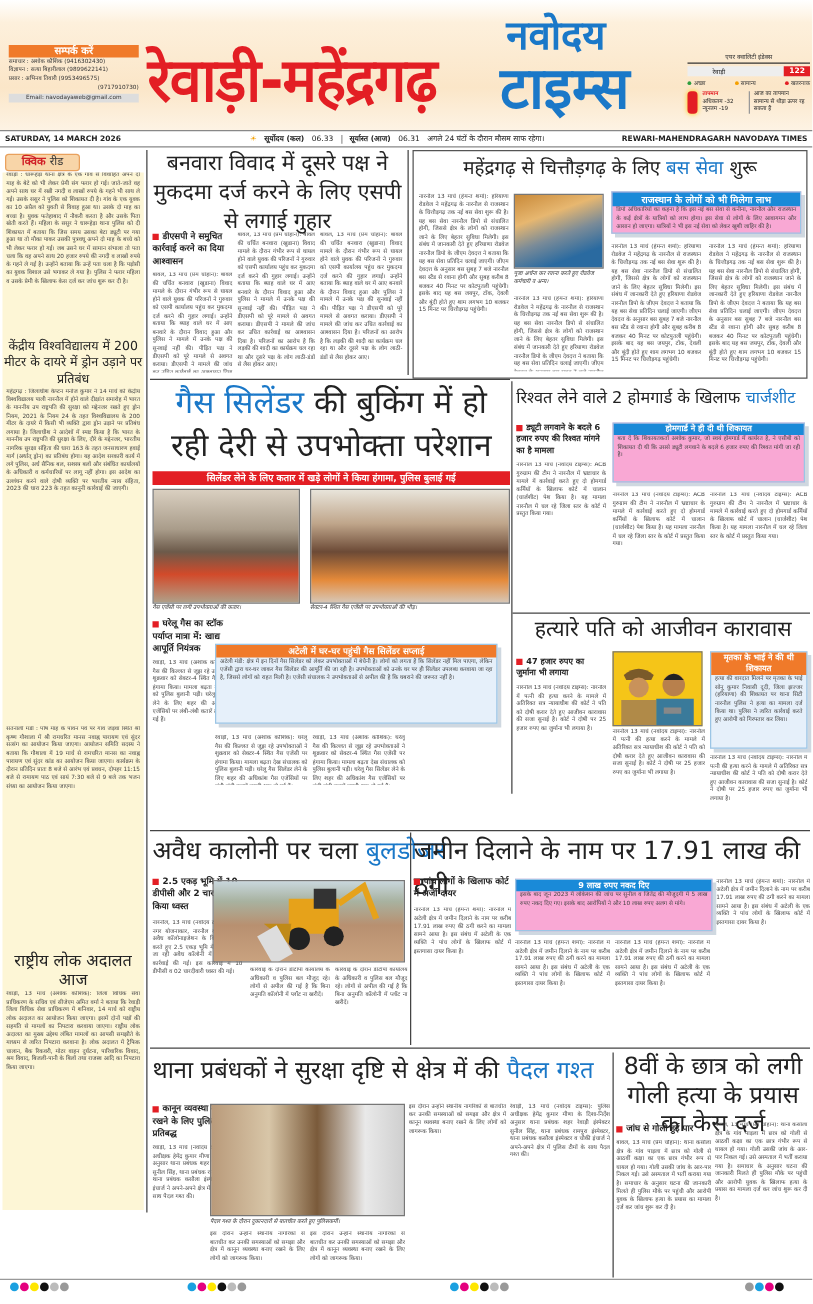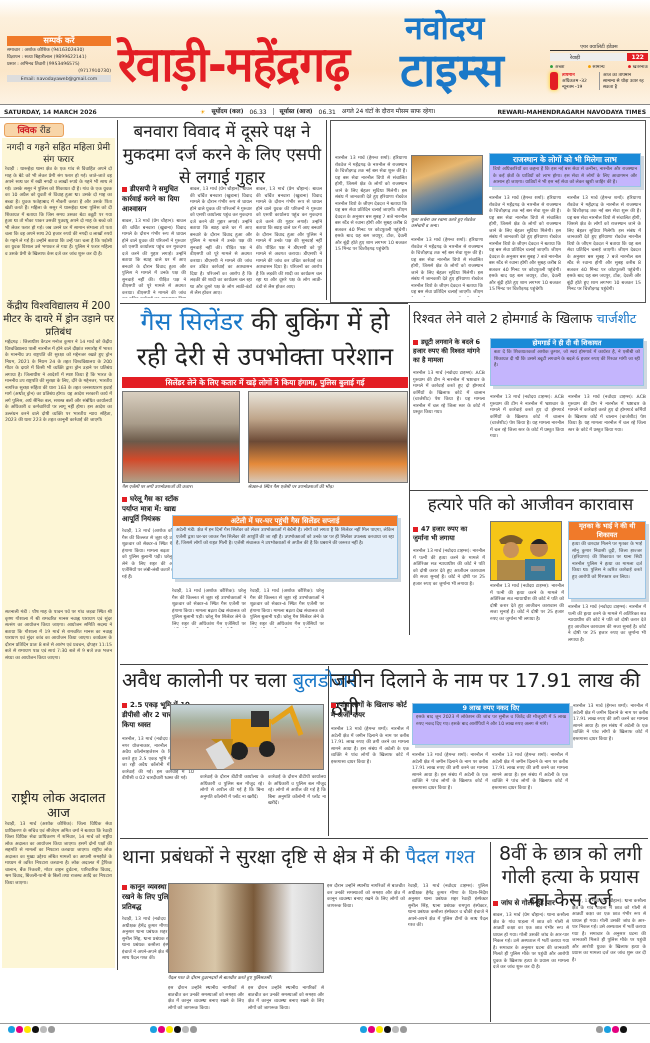--- a/index.html
+++ b/index.html
@@ -32,21 +32,21 @@
 .sb-head{font-size:9px;text-align:center;line-height:12px;color:#222;margin:3px 0 1px}
 .txt{font-size:4.6px;line-height:6.5px;color:#444;text-align:justify;overflow:hidden}
 .hl{font-weight:normal;line-height:1.15}
 .blue{color:#1a78c8}
 .red{color:#e31e24}
 .sub{font-size:9px;line-height:11px;color:#222;font-weight:bold}
 .sub::before{content:"";display:inline-block;width:5px;height:5px;background:#e31e24;margin-right:3px;vertical-align:middle}
 .redbar{background:#e31e24;color:#fff;font-size:9px;text-align:center;line-height:13px;font-weight:bold}
 .boxhead-blue{background:#1a8ad8;color:#fff;font-size:7.5px;text-align:center;line-height:11px;font-weight:bold}
 .boxhead-orange{background:#f07a2a;color:#fff;font-size:8px;text-align:center;line-height:10px;font-weight:bold}
-.infobox{background:#c4b5fd;border:1px solid #9bc5e5;box-shadow:3px 3px 0 #cfd8e0}
+.infobox{background:#f9a8d4;border:1px solid #9bc5e5;box-shadow:3px 3px 0 #cfd8e0}
 .infobox.blueish{background:#e6f0fa}
 .photo{overflow:hidden;border:1px solid #777}
 .caption{font-size:4.5px;color:#333;line-height:6px;font-style:italic}
 .regmarks{display:flex;gap:1px}
 .regmarks i{display:inline-block;width:7px;height:7px;border-radius:50%}
 </style>
 </head>
 <body>
 
 <div class="abs masthead"></div>
@@ -92,38 +92,40 @@
   <span>सूर्योदय (कल)</span>
   <span style="font-weight:normal;border-right:1px solid #999;padding-right:6px">06.33</span>
   <span>सूर्यास्त (आज)</span>
   <span style="font-weight:normal">06.31</span>
   <span style="font-weight:normal;width:130px">अगले 24 घंटों के दौरान मौसम साफ रहेगा।</span>
   <span style="margin-left:auto;margin-right:0">REWARI-MAHENDRAGARH NAVODAYA TIMES</span>
 </div>
 
 <div class="abs kicker"><b>क्विक</b> <i>रीड</i></div>
 <div class="abs sidebar">
-  <div class="sb-head">नगदी व गहने सहित महिला प्रेमी संग फरार</div>
   <div class="txt" style="height:130px;padding:0 3px">रेवाड़ी : धारूहेड़ा थाना क्षेत्र के एक गांव से विवाहित अपने दो माह के बेटे को भी लेकर प्रेमी संग फरार हो गई। जाते-जाते वह अपने साथ घर में रखी नगदी व लाखों रुपये के गहने भी साथ ले गई। उसके ससुर ने पुलिस को शिकायत दी है। गांव के एक युवक का 10 अप्रैल को युवती से विवाह हुआ था। उसके दो माह का बच्चा है। युवक फतेहाबाद में नौकरी करता है और उसके पिता खेती करते हैं। महिला के ससुर ने धारूहेड़ा थाना पुलिस को दी शिकायत में बताया कि जिस समय उसका बेटा ड्यूटी पर गया हुआ था तो मौका पाकर उसकी पुत्रवधू अपने दो माह के बच्चे को भी लेकर फरार हो गई। जब उसने घर में सामान संभाला तो पता चला कि वह अपने साथ 20 हजार रुपये की नगदी व लाखों रुपये के गहने ले गई है। उन्होंने बताया कि उन्हें पता चला है कि पड़ोसी का युवक विशाल उसे भगाकर ले गया है। पुलिस ने फरार महिला व उसके प्रेमी के खिलाफ केस दर्ज कर जांच शुरू कर दी है।</div>
   <div class="sb-head" style="font-size:10px;line-height:13px">केंद्रीय विश्वविद्यालय में 200 मीटर के दायरे में ड्रोन उड़ाने पर प्रतिबंध</div>
   <div class="txt" style="height:270px;padding:0 3px">महेंद्रगढ़ : जिलाधीश कैप्टन मनोज कुमार ने 14 मार्च को केंद्रीय विश्वविद्यालय पाली नारनौल में होने वाले दीक्षांत समारोह में भारत के माननीय उप राष्ट्रपति की सुरक्षा को मद्देनजर रखते हुए ड्रोन नियम, 2021 के नियम 24 के तहत विश्वविद्यालय के 200 मीटर के दायरे में किसी भी व्यक्ति द्वारा ड्रोन उड़ाने पर प्रतिबंध लगाया है। जिलाधीश ने आदेशों में स्पष्ट किया है कि भारत के माननीय उप राष्ट्रपति की सुरक्षा के लिए, दौरे के मद्देनजर, भारतीय नागरिक सुरक्षा संहिता की धारा 163 के तहत जनसाधारण हवाई मार्ग (अर्थात् ड्रोन) का प्रतिबंध होगा। यह आदेश सरकारी कार्य में लगे पुलिस, अर्ध सैनिक बल, सशस्त्र बलों और संबंधित कार्यालयों के अधिकारी व कर्मचारियों पर लागू नहीं होगा। इस आदेश का उल्लंघन करने वाले दोषी व्यक्ति पर भारतीय न्याय संहिता, 2023 की धारा 223 के तहत कानूनी कार्रवाई की जाएगी।</div>
   <div class="txt" style="height:178px;padding:0 3px">सतनाली मंडी : पौष माह के पावन पर्व पर गांव जड़वा स्थित श्री कृष्ण गौशाला में श्री रामचरित मानस नवाह्न पारायण एवं सुंदर सत्संग का आयोजन किया जाएगा। आयोजन समिति सदस्य ने बताया कि गौशाला में 19 मार्च से रामचरित मानस का नवाह्न पारायण एवं सुंदर कांड का आयोजन किया जाएगा। कार्यक्रम के दौरान प्रतिदिन प्रातः 8 बजे से आरंभ एवं प्रवचन, दोपहर 11:15 बजे से रामायण पाठ एवं सायं 7:30 बजे से 9 बजे तक भजन संध्या का आयोजन किया जाएगा।</div>
   <div class="sb-head" style="font-size:13px;line-height:15px">राष्ट्रीय लोक अदालत आज</div>
   <div class="txt" style="height:150px;padding:0 3px">रेवाड़ी, 13 मार्च (अशोक कौशिक): जिला विधिक सेवा प्राधिकरण के सचिव एवं सीजेएम अमित वर्मा ने बताया कि रेवाड़ी जिला विधिक सेवा प्राधिकरण में शनिवार, 14 मार्च को राष्ट्रीय लोक अदालत का आयोजन किया जाएगा। इसमें दोनों पक्षों की सहमति से मामलों का निपटारा करवाया जाएगा। राष्ट्रीय लोक अदालत का मुख्य उद्देश्य लंबित मामलों का आपसी समझौते के माध्यम से त्वरित निपटारा करवाना है। लोक अदालत में ट्रैफिक चालान, बैंक रिकवरी, मोटर वाहन दुर्घटना, पारिवारिक विवाद, श्रम विवाद, बिजली-पानी के बिलों तथा राजस्व आदि का निपटारा किया जाएगा।</div>
 </div>
 <div class="vline" style="left:117px;top:120px;height:850px"></div>
 
 <div class="abs hl" style="left:122px;top:120px;width:200px;font-size:17px;line-height:23px;text-align:center">बनवारा विवाद में दूसरे पक्ष ने मुकदमा दर्ज करने के लिए एसपी से लगाई गुहार</div>
 <div class="abs sub" style="left:122px;top:184px;width:62px;font-size:7px;line-height:10px">डीएसपी ने समुचित कार्रवाई करने का दिया आश्वासन</div>
 <div class="abs txt" style="left:122px;top:218px;width:64px;height:80px">बावल, 13 मार्च (प्रेम चौहान): बावल की चर्चित बनवारा (खुडाना) विवाद मामले के दौरान गंभीर रूप से घायल होने वाले युवक की परिजनों ने गुरुवार को एसपी कार्यालय पहुंच कर मुकदमा दर्ज करने की गुहार लगाई। उन्होंने बताया कि ब्याह वाले घर में आए बनवारे के दौरान विवाद हुआ और पुलिस ने मामले में उनके पक्ष की सुनवाई नहीं की। पीड़ित पक्ष ने डीएसपी को पूरे मामले से अवगत कराया। डीएसपी ने मामले की जांच कर उचित कार्रवाई का आश्वासन दिया है। परिजनों का आरोप है कि लड़की की शादी का कार्यक्रम चल रहा था और दूसरे पक्ष के लोग लाठी-डंडों से लैस होकर आए।</div>
 <div class="abs txt" style="left:190px;top:186px;width:62px;height:112px">बावल, 13 मार्च (प्रेम चौहान): बावल की चर्चित बनवारा (खुडाना) विवाद मामले के दौरान गंभीर रूप से घायल होने वाले युवक की परिजनों ने गुरुवार को एसपी कार्यालय पहुंच कर मुकदमा दर्ज करने की गुहार लगाई। उन्होंने बताया कि ब्याह वाले घर में आए बनवारे के दौरान विवाद हुआ और पुलिस ने मामले में उनके पक्ष की सुनवाई नहीं की। पीड़ित पक्ष ने डीएसपी को पूरे मामले से अवगत कराया। डीएसपी ने मामले की जांच कर उचित कार्रवाई का आश्वासन दिया है। परिजनों का आरोप है कि लड़की की शादी का कार्यक्रम चल रहा था और दूसरे पक्ष के लोग लाठी-डंडों से लैस होकर आए।</div>
 <div class="abs txt" style="left:256px;top:186px;width:66px;height:112px">बावल, 13 मार्च (प्रेम चौहान): बावल की चर्चित बनवारा (खुडाना) विवाद मामले के दौरान गंभीर रूप से घायल होने वाले युवक की परिजनों ने गुरुवार को एसपी कार्यालय पहुंच कर मुकदमा दर्ज करने की गुहार लगाई। उन्होंने बताया कि ब्याह वाले घर में आए बनवारे के दौरान विवाद हुआ और पुलिस ने मामले में उनके पक्ष की सुनवाई नहीं की। पीड़ित पक्ष ने डीएसपी को पूरे मामले से अवगत कराया। डीएसपी ने मामले की जांच कर उचित कार्रवाई का आश्वासन दिया है। परिजनों का आरोप है कि लड़की की शादी का कार्यक्रम चल रहा था और दूसरे पक्ष के लोग लाठी-डंडों से लैस होकर आए।</div>
 <div class="vline" style="left:326px;top:120px;height:180px"></div>
 
 <div class="abs" style="left:330px;top:120px;width:316px;height:183px;border:1px solid #555">
+  <div class="hl" style="font-size:15px;line-height:22px;text-align:center;padding-top:2px">
+    <span>महेंद्रगढ़ से चित्तौड़गढ़ के लिए</span> <span class="blue">बस सेवा</span> <span>शुरू</span>
+  </div>
   <div class="txt" style="position:absolute;left:4px;top:34px;width:72px;height:142px">नारनौल 13 मार्च (हेमन्त शर्मा): हरियाणा रोडवेज ने महेंद्रगढ़ के नारनौल से राजस्थान के चित्तौड़गढ़ तक नई बस सेवा शुरू की है। यह बस सेवा नारनौल डिपो से संचालित होगी, जिससे क्षेत्र के लोगों को राजस्थान जाने के लिए बेहतर सुविधा मिलेगी। इस संबंध में जानकारी देते हुए हरियाणा रोडवेज नारनौल डिपो के जीएम देवदत्त ने बताया कि यह बस सेवा प्रतिदिन चलाई जाएगी। जीएम देवदत्त के अनुसार बस सुबह 7 बजे नारनौल बस स्टैंड से रवाना होगी और सुबह करीब 8 बजकर 40 मिनट पर कोटपुतली पहुंचेगी। इसके बाद यह बस जयपुर, टोंक, देवली और बूंदी होते हुए शाम लगभग 10 बजकर 15 मिनट पर चित्तौड़गढ़ पहुंचेगी।</div>
   <div class="photo" style="position:absolute;left:80px;top:34px;width:72px;height:60px;background:linear-gradient(160deg,#c98a3a 0,#e7b770 30%,#7a8b98 55%,#2a6aa0 80%)"></div>
   <div class="caption" style="position:absolute;left:80px;top:96px;width:72px">पूजा अर्चना कर रवाना करते हुए रोडवेज कर्मचारी व अन्य।</div>
   <div class="txt" style="position:absolute;left:80px;top:116px;width:72px;height:60px">नारनौल 13 मार्च (हेमन्त शर्मा): हरियाणा रोडवेज ने महेंद्रगढ़ के नारनौल से राजस्थान के चित्तौड़गढ़ तक नई बस सेवा शुरू की है। यह बस सेवा नारनौल डिपो से संचालित होगी, जिससे क्षेत्र के लोगों को राजस्थान जाने के लिए बेहतर सुविधा मिलेगी। इस संबंध में जानकारी देते हुए हरियाणा रोडवेज नारनौल डिपो के जीएम देवदत्त ने बताया कि यह बस सेवा प्रतिदिन चलाई जाएगी। जीएम देवदत्त के अनुसार बस सुबह 7 बजे नारनौल बस स्टैंड से रवाना होगी और सुबह करीब 8 बजकर 40 मिनट पर कोटपुतली पहुंचेगी। इसके बाद यह बस जयपुर, टोंक, देवली और बूंदी होते हुए शाम लगभग 10 बजकर 15 मिनट पर चित्तौड़गढ़ पहुंचेगी।</div>
   <div class="infobox" style="position:absolute;left:158px;top:32px;width:152px;height:34px">
     <div class="boxhead-blue">राजस्थान के लोगों को भी मिलेगा लाभ</div>
     <div class="txt" style="padding:1px 3px;height:22px">डिपो अधिकारियों का कहना है कि इस नई बस सेवा से कनीना, नारनौल और राजस्थान के कई क्षेत्रों के यात्रियों को लाभ होगा। इस सेवा से लोगों के लिए आवागमन और आसान हो जाएगा। यात्रियों ने भी इस नई सेवा को लेकर खुशी जाहिर की है।</div>
   </div>
   <div class="txt" style="position:absolute;left:158px;top:74px;width:72px;height:102px">नारनौल 13 मार्च (हेमन्त शर्मा): हरियाणा रोडवेज ने महेंद्रगढ़ के नारनौल से राजस्थान के चित्तौड़गढ़ तक नई बस सेवा शुरू की है। यह बस सेवा नारनौल डिपो से संचालित होगी, जिससे क्षेत्र के लोगों को राजस्थान जाने के लिए बेहतर सुविधा मिलेगी। इस संबंध में जानकारी देते हुए हरियाणा रोडवेज नारनौल डिपो के जीएम देवदत्त ने बताया कि यह बस सेवा प्रतिदिन चलाई जाएगी। जीएम देवदत्त के अनुसार बस सुबह 7 बजे नारनौल बस स्टैंड से रवाना होगी और सुबह करीब 8 बजकर 40 मिनट पर कोटपुतली पहुंचेगी। इसके बाद यह बस जयपुर, टोंक, देवली और बूंदी होते हुए शाम लगभग 10 बजकर 15 मिनट पर चित्तौड़गढ़ पहुंचेगी।</div>
   <div class="txt" style="position:absolute;left:236px;top:74px;width:74px;height:102px">नारनौल 13 मार्च (हेमन्त शर्मा): हरियाणा रोडवेज ने महेंद्रगढ़ के नारनौल से राजस्थान के चित्तौड़गढ़ तक नई बस सेवा शुरू की है। यह बस सेवा नारनौल डिपो से संचालित होगी, जिससे क्षेत्र के लोगों को राजस्थान जाने के लिए बेहतर सुविधा मिलेगी। इस संबंध में जानकारी देते हुए हरियाणा रोडवेज नारनौल डिपो के जीएम देवदत्त ने बताया कि यह बस सेवा प्रतिदिन चलाई जाएगी। जीएम देवदत्त के अनुसार बस सुबह 7 बजे नारनौल बस स्टैंड से रवाना होगी और सुबह करीब 8 बजकर 40 मिनट पर कोटपुतली पहुंचेगी। इसके बाद यह बस जयपुर, टोंक, देवली और बूंदी होते हुए शाम लगभग 10 बजकर 15 मिनट पर चित्तौड़गढ़ पहुंचेगी।</div>

